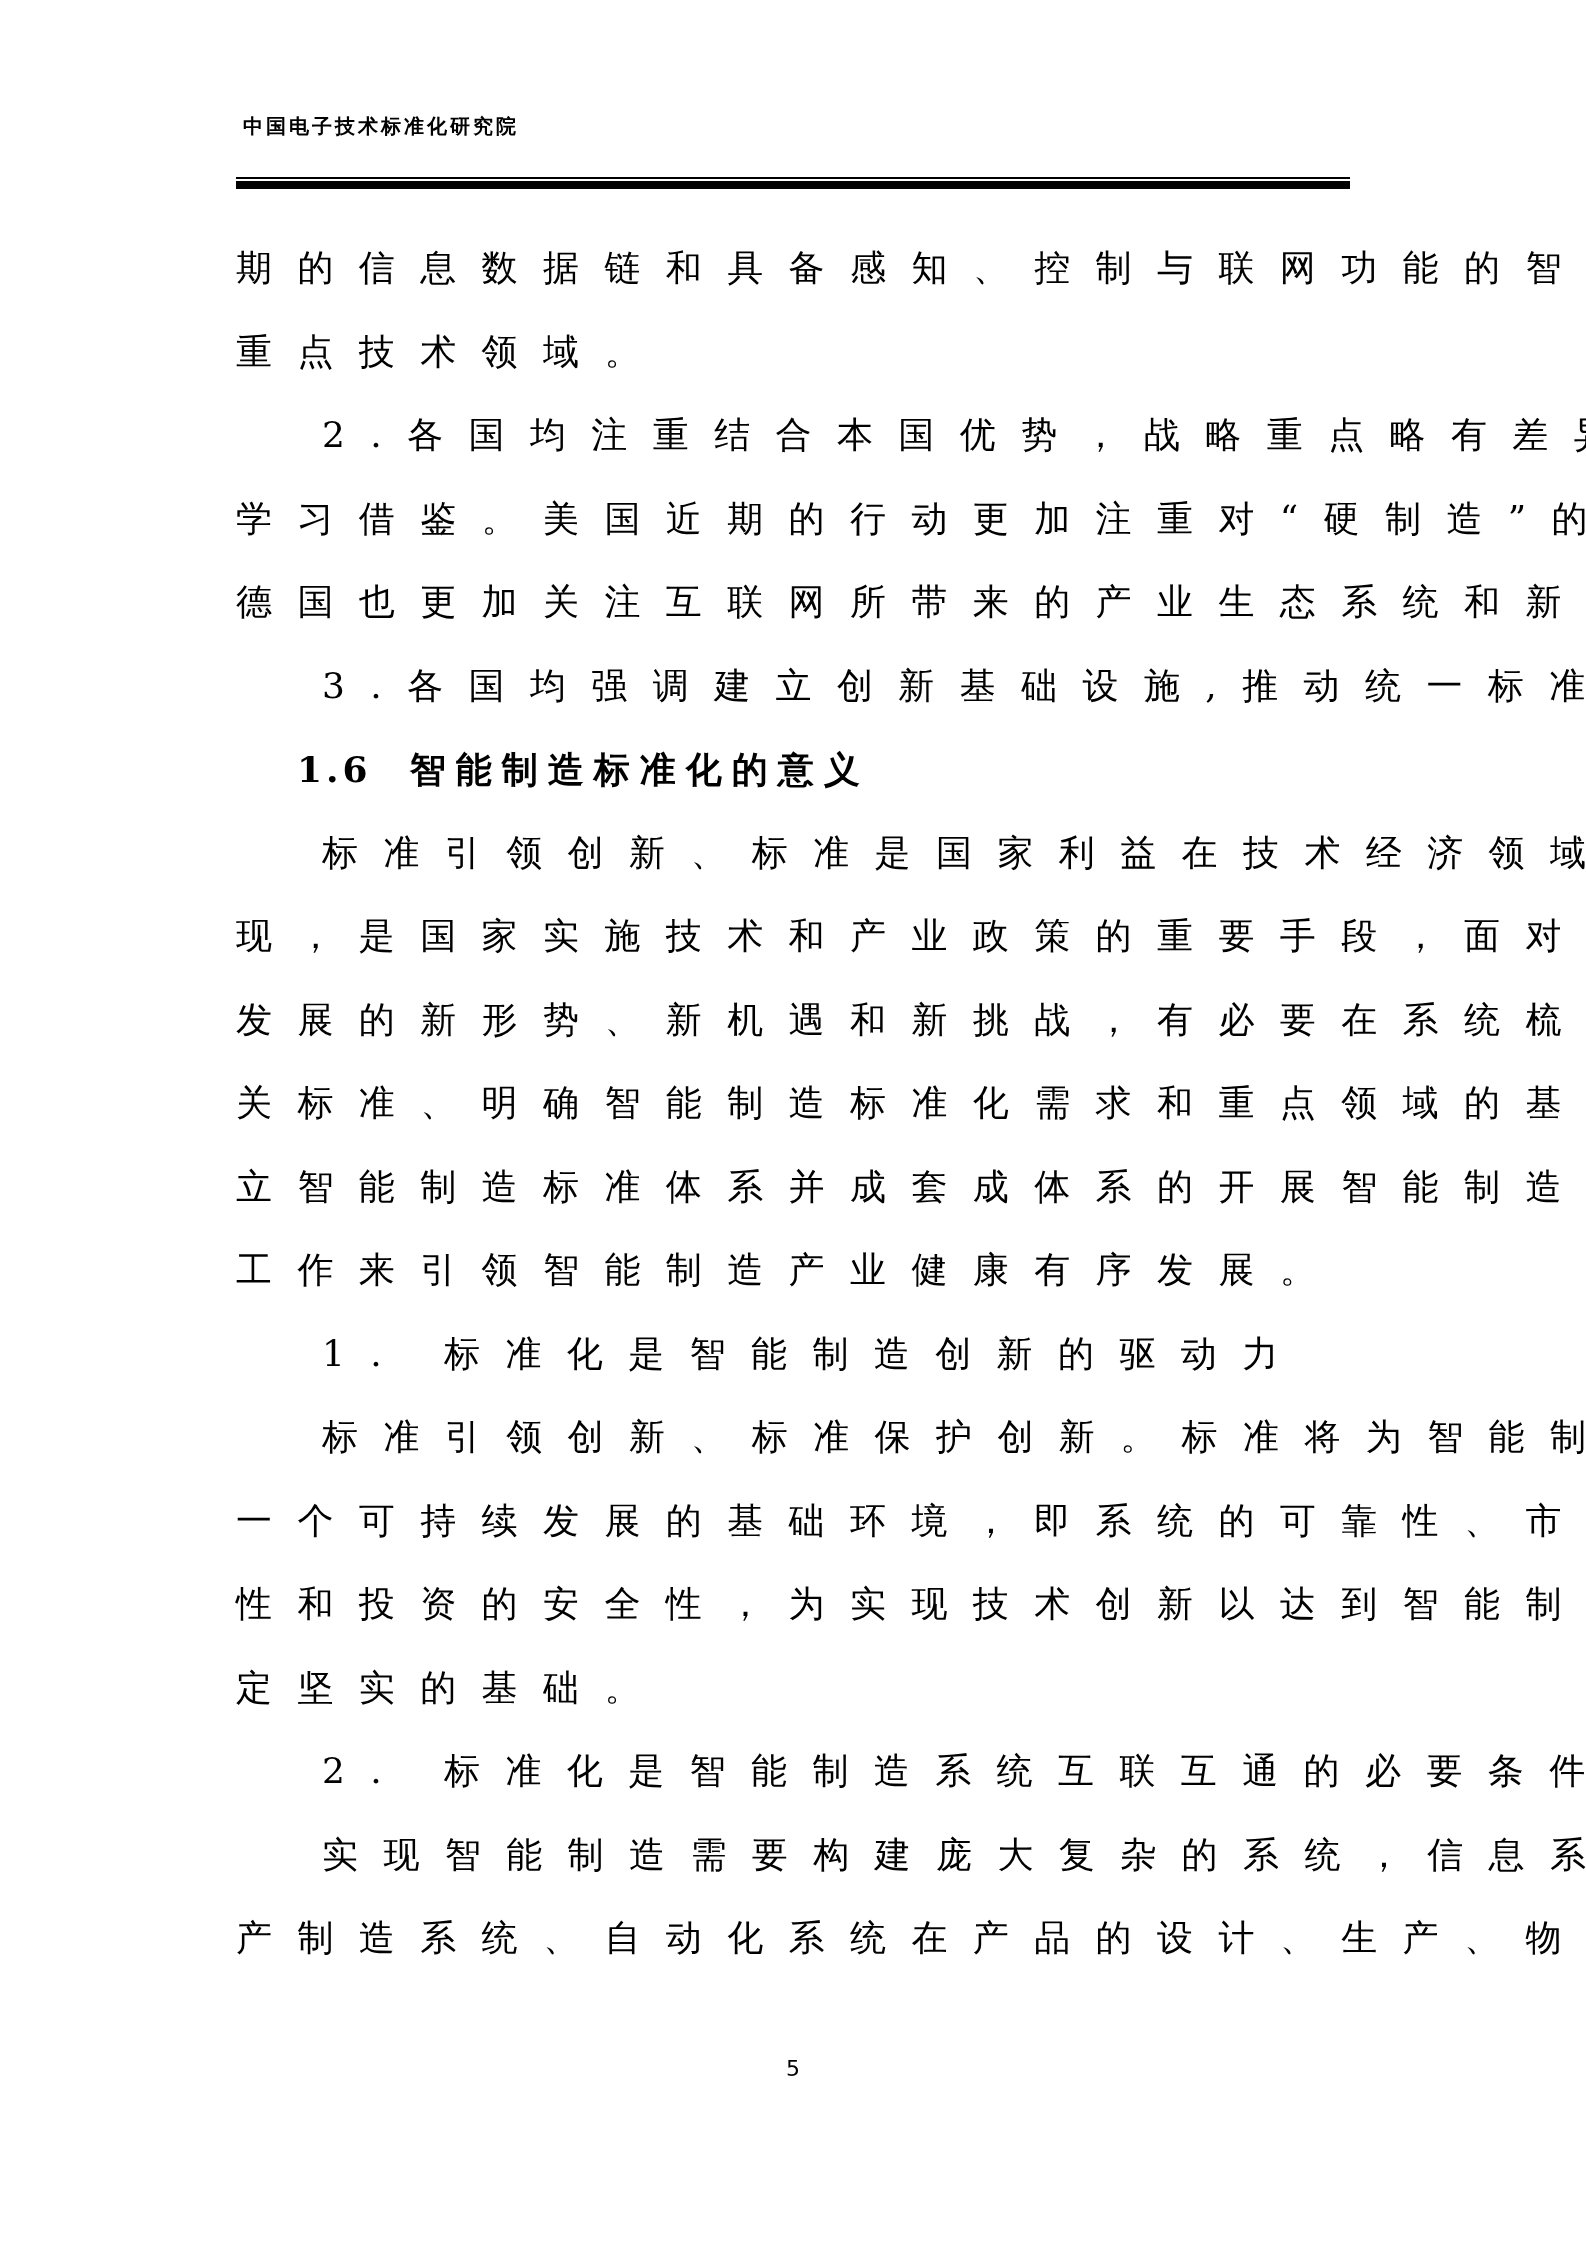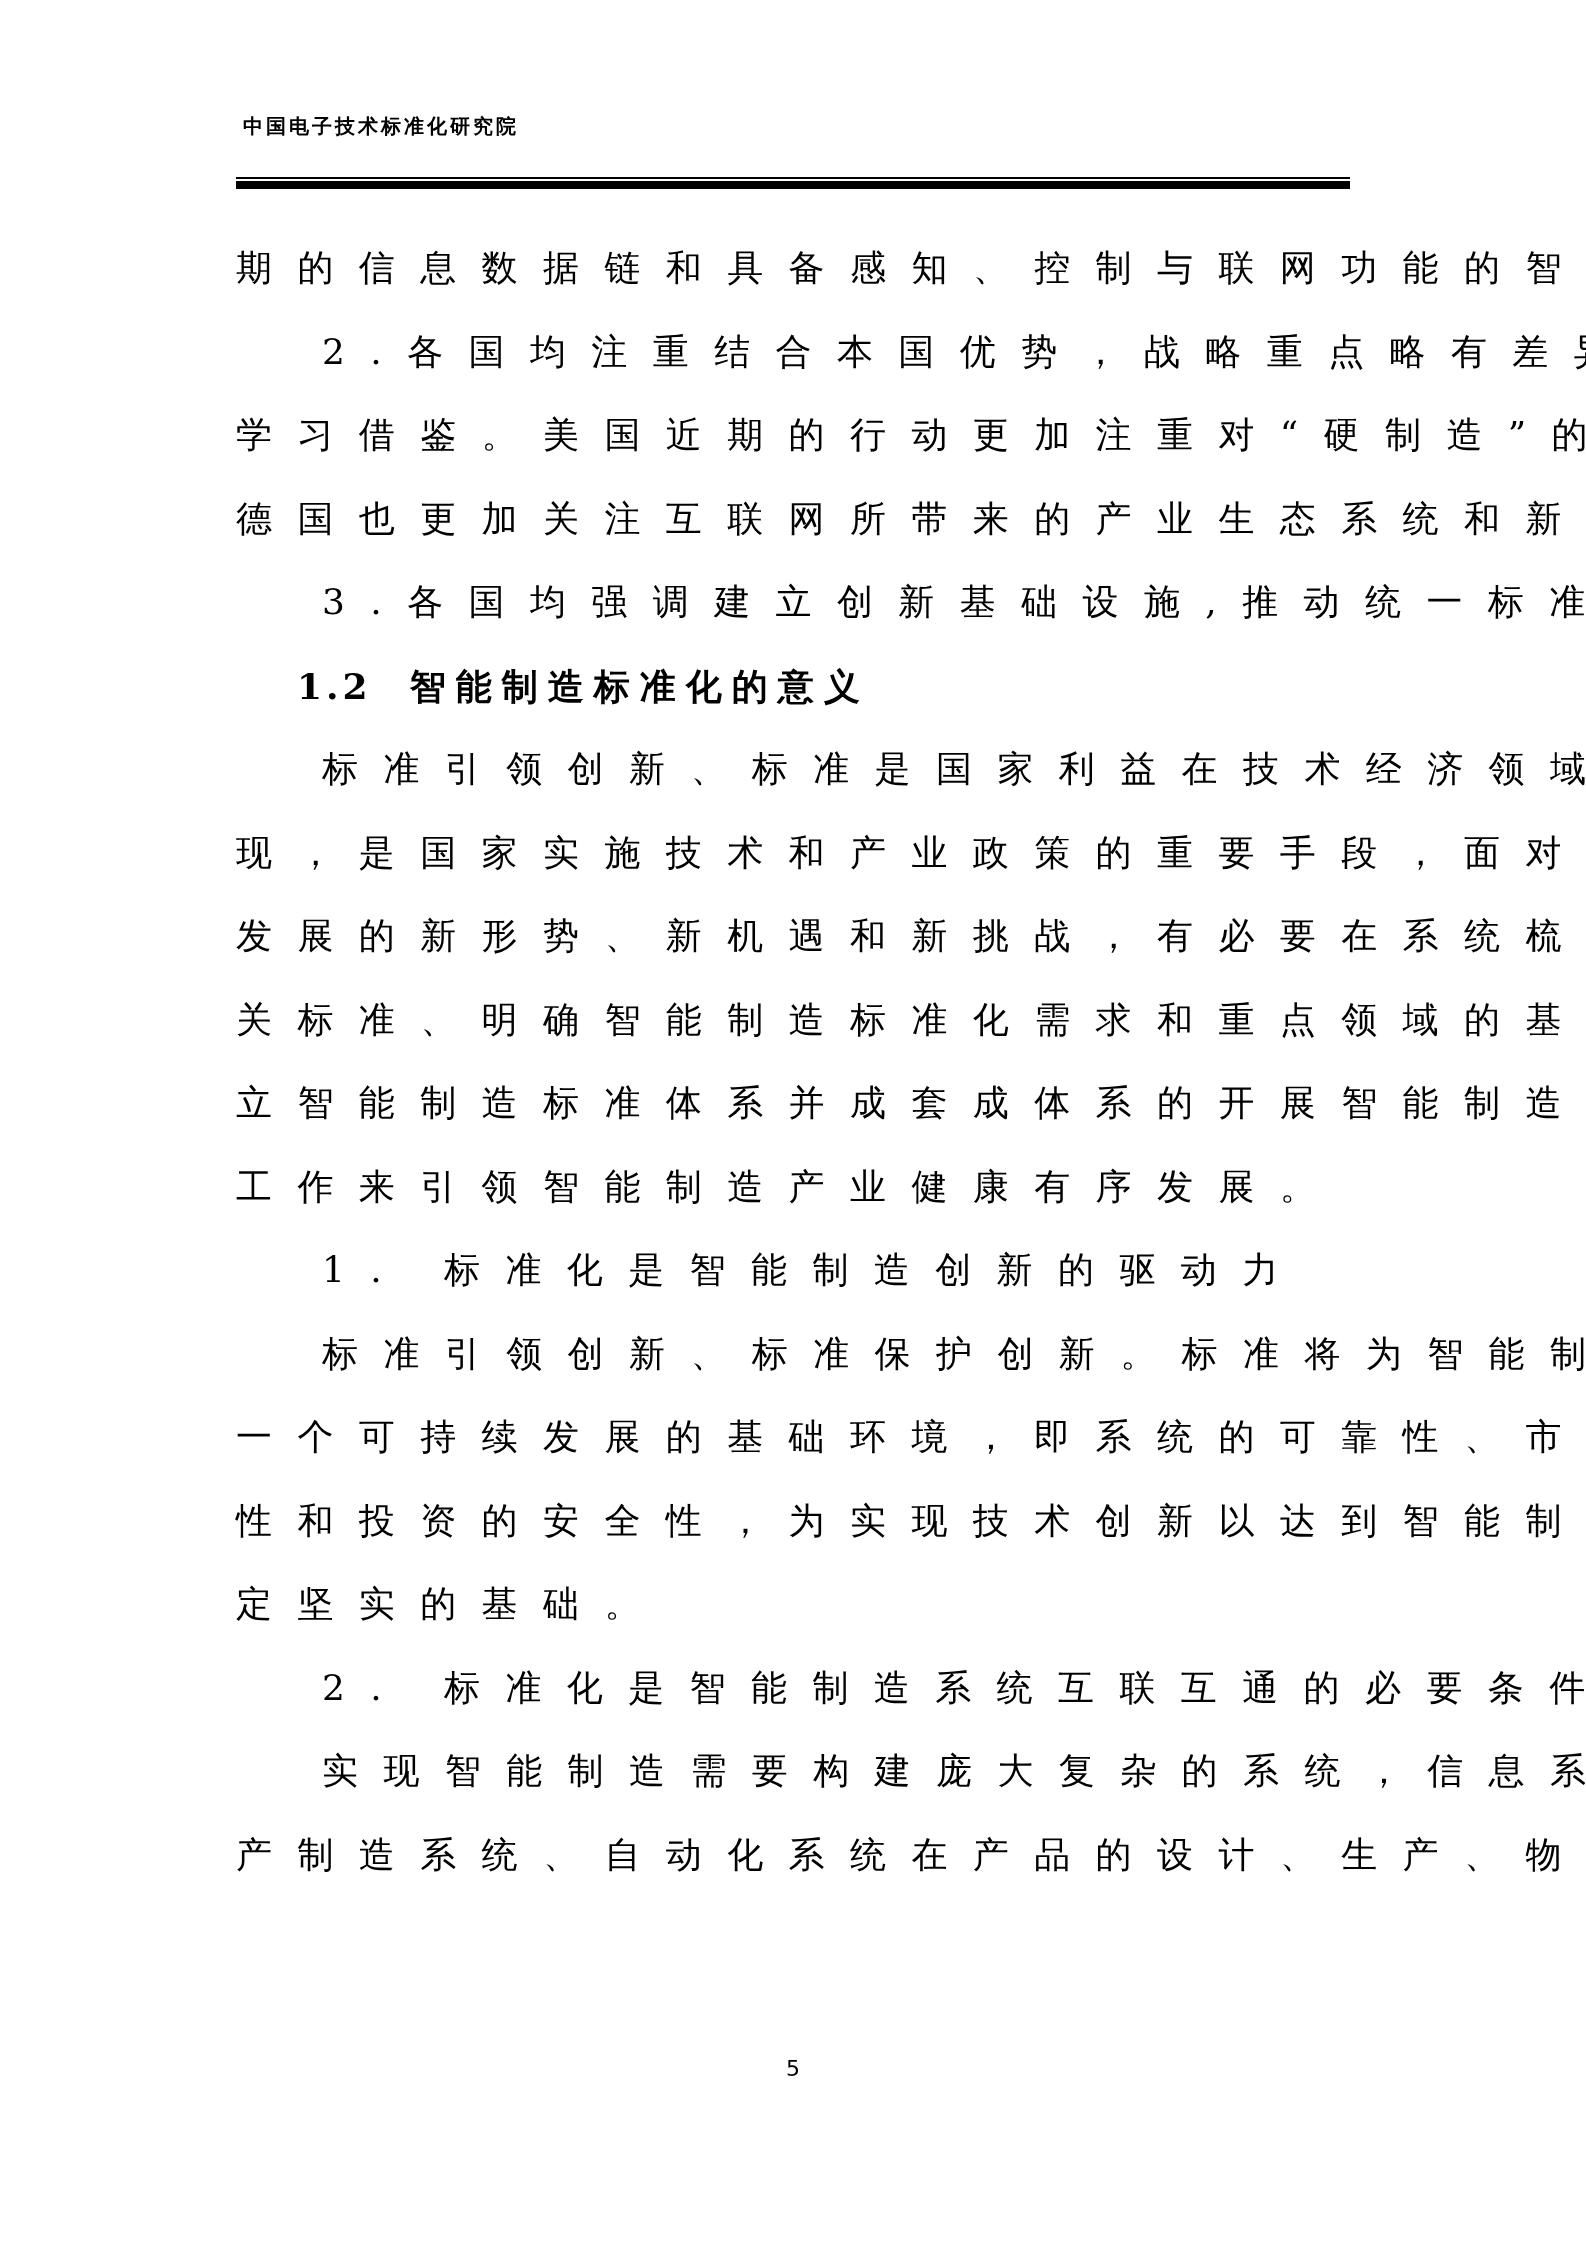--- a/index.html
+++ b/index.html
@@ -22,25 +22,26 @@
 <body>
 
 <div class="page-header">
   <div class="header-line">中国电子技术标准化研究院</div>
 </div>
 <div class="rule-thin"></div>
 <div class="rule-thick"></div>
 
 <div class="body-text">
   <div class="line">期的信息数据链和具备感知、控制与联网功能的智能装备等</div>
+  <div class="line">重点技术领域。</div>
   <div class="line indent">2.各国均注重结合本国优势，战略重点略有差异又相互</div>
   <div class="line">学习借鉴。美国近期的行动更加注重对“硬制造”的部署，</div>
   <div class="line">德国也更加关注互联网所带来的产业生态系统和新模式。</div>
   <div class="line indent">3.各国均强调建立创新基础设施,推动统一标准的制定,</div>
-  <div class="line heading"><span class="num">1.2</span><span>智能制造标准化的意义</span></div>
+  <div class="line heading"><span class="num">1.6</span><span>智能制造标准化的意义</span></div>
   <div class="line indent">标准引领创新、标准是国家利益在技术经济领域中的体</div>
   <div class="line">现，是国家实施技术和产业政策的重要手段，面对智能制造</div>
   <div class="line">发展的新形势、新机遇和新挑战，有必要在系统梳理现有相</div>
   <div class="line">关标准、明确智能制造标准化需求和重点领域的基础上，建</div>
   <div class="line">立智能制造标准体系并成套成体系的开展智能制造标准化</div>
   <div class="line">工作来引领智能制造产业健康有序发展。</div>
   <div class="line indent">1. 标准化是智能制造创新的驱动力</div>
   <div class="line indent">标准引领创新、标准保护创新。标准将为智能制造提供</div>
   <div class="line">一个可持续发展的基础环境，即系统的可靠性、市场的关联</div>
   <div class="line">性和投资的安全性，为实现技术创新以达到智能制造要求奠</div>

